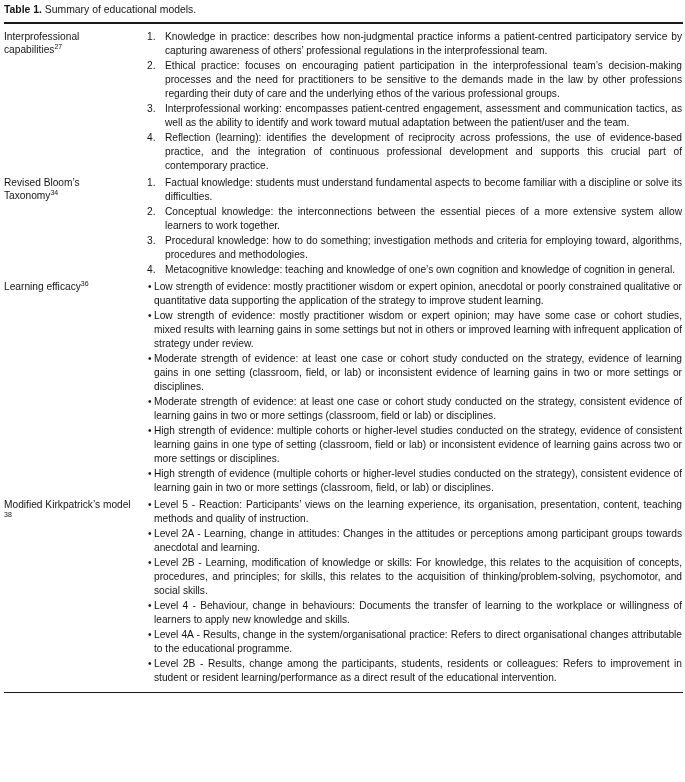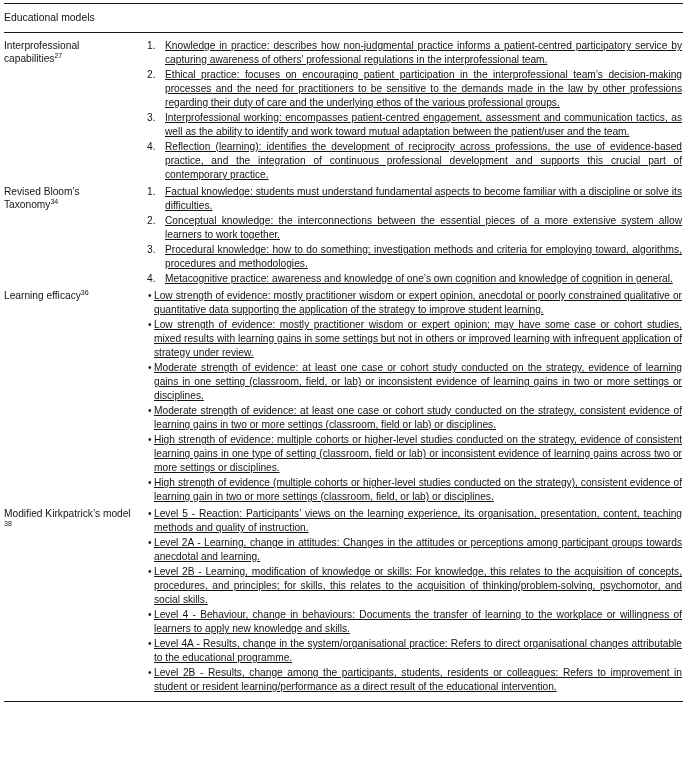--- a/index.html
+++ b/index.html
@@ -76,30 +76,32 @@
   .item.bullet .marker {
     width: 14px;
     padding-left: 8px;
     box-sizing: border-box;
   }
   .item .item-text {
     flex: 1;
     min-width: 0;
     text-align: justify;
     padding-right: 1px;
-    text-decoration: underline;
   }
   .bottom-pad { height: 5px; }
 </style>
 </head>
 <body>
 
 <div class="page">
+  <div class="table-title">
+    <span class="bold">Table 1. </span>
+    <span>Summary of educational models.</span>
+  </div>
   <div class="rule"></div>
-  <div class="col-header">Educational models</div>
   <div class="rule"></div>
   <div class="table-body">
       <div class="row">
         <div class="row-label">Interprofessional capabilities<sup>27</sup></div>
         <div class="row-items">
           <div class="item number">
             <div class="marker">1.</div>
             <div class="item-text">Knowledge in practice: describes how non-judgmental practice informs a patient-centred participatory service by capturing awareness of others’ professional regulations in the interprofessional team.</div>
           </div>
           <div class="item number">
@@ -126,21 +128,21 @@
           <div class="item number">
             <div class="marker">2.</div>
             <div class="item-text">Conceptual knowledge: the interconnections between the essential pieces of a more extensive system allow learners to work together.</div>
           </div>
           <div class="item number">
             <div class="marker">3.</div>
             <div class="item-text">Procedural knowledge: how to do something; investigation methods and criteria for employing toward, algorithms, procedures and methodologies.</div>
           </div>
           <div class="item number">
             <div class="marker">4.</div>
-            <div class="item-text">Metacognitive practice: awareness and knowledge of one’s own cognition and knowledge of cognition in general.</div>
+            <div class="item-text">Metacognitive knowledge: teaching and knowledge of one’s own cognition and knowledge of cognition in general.</div>
           </div>
         </div>
       </div>
       <div class="row">
         <div class="row-label">Learning efficacy<sup>36</sup></div>
         <div class="row-items">
           <div class="item bullet">
             <div class="marker">•</div>
             <div class="item-text">Low strength of evidence: mostly practitioner wisdom or expert opinion, anecdotal or poorly constrained qualitative or quantitative data supporting the application of the strategy to improve student learning.</div>
           </div>

